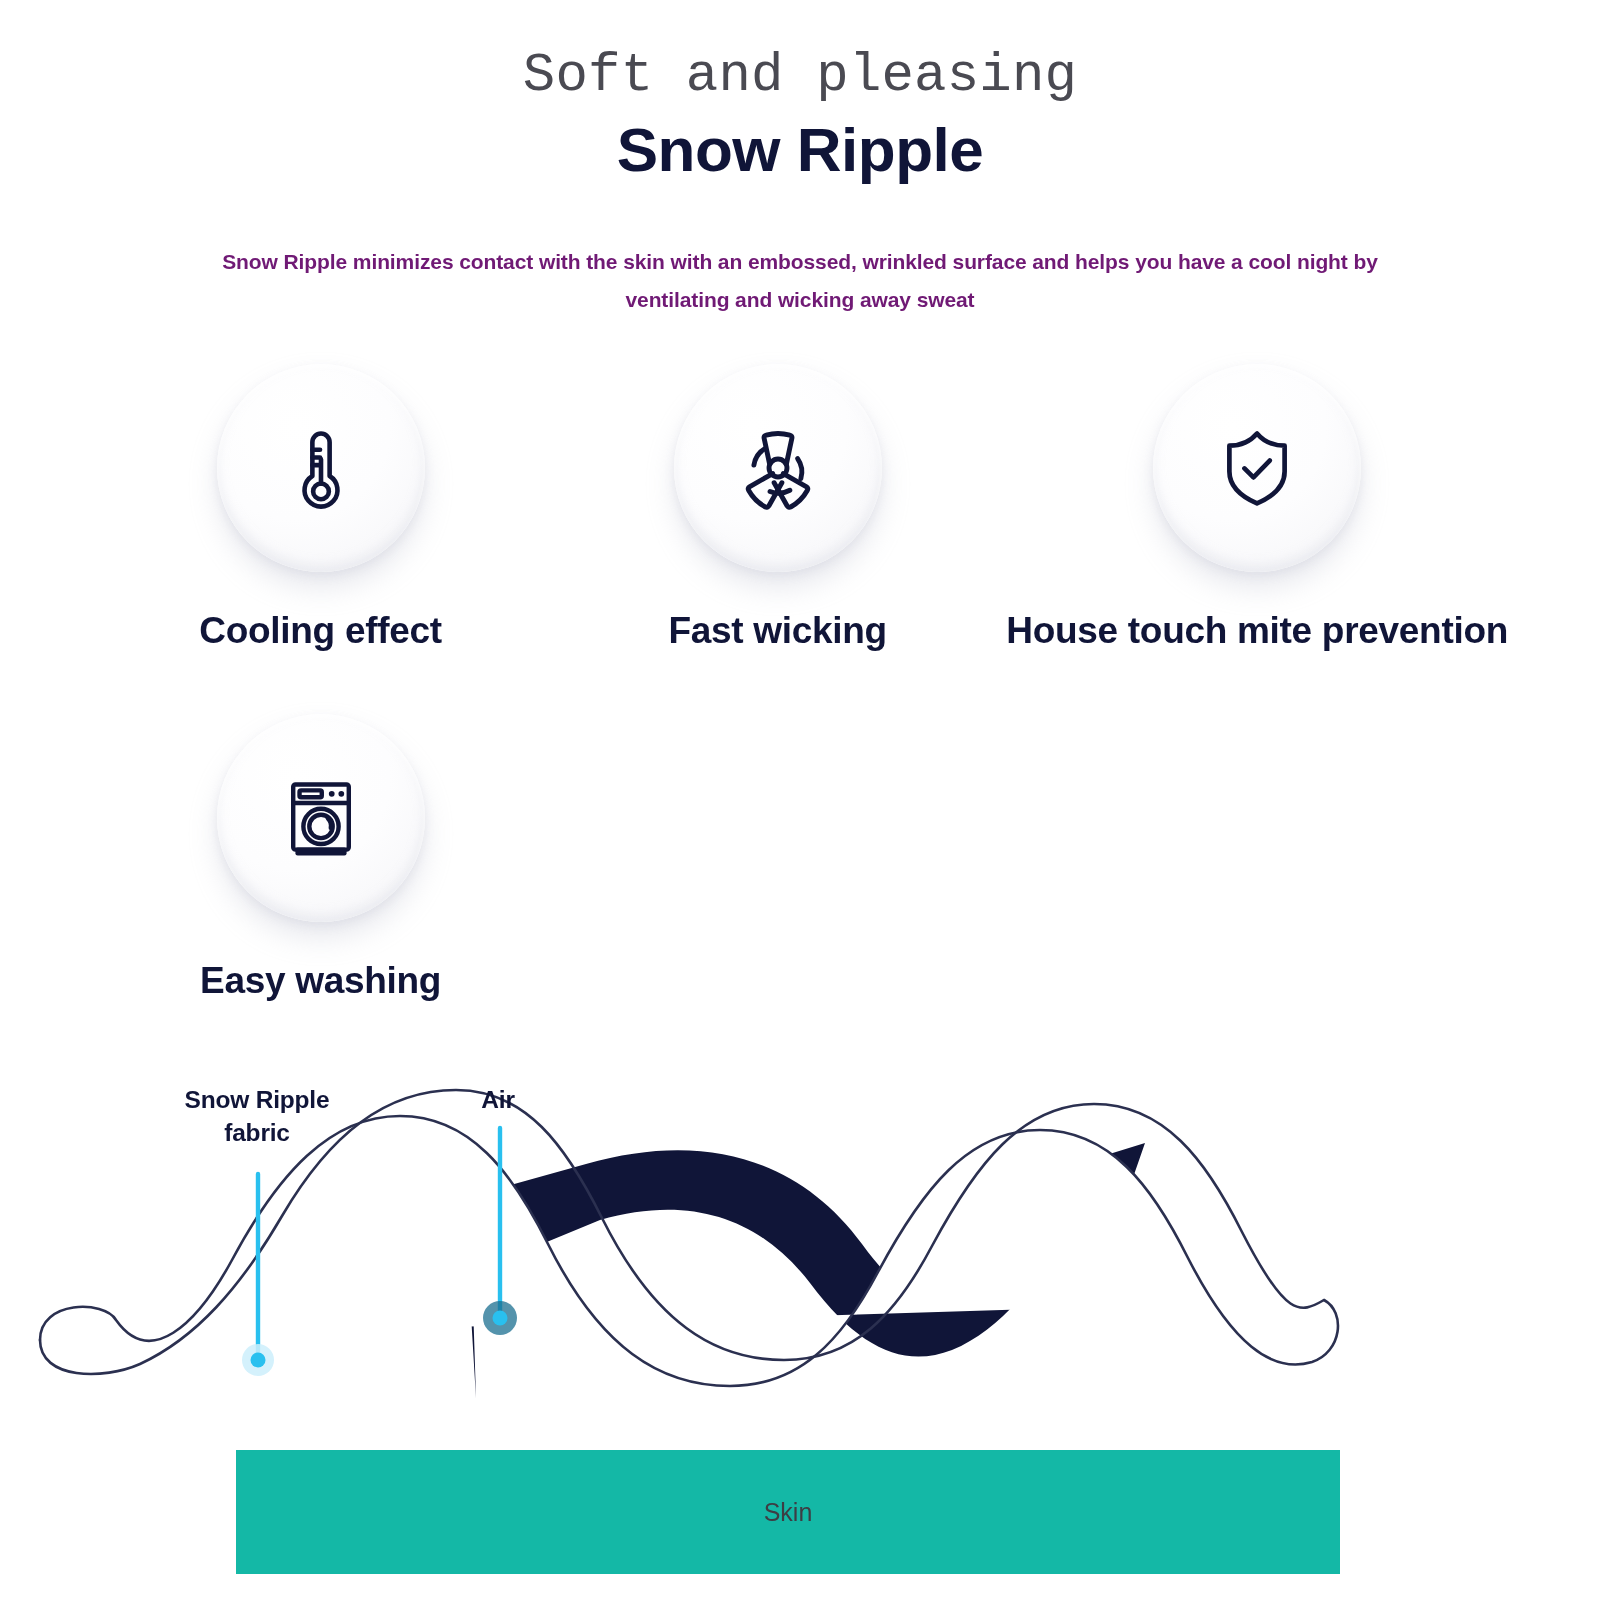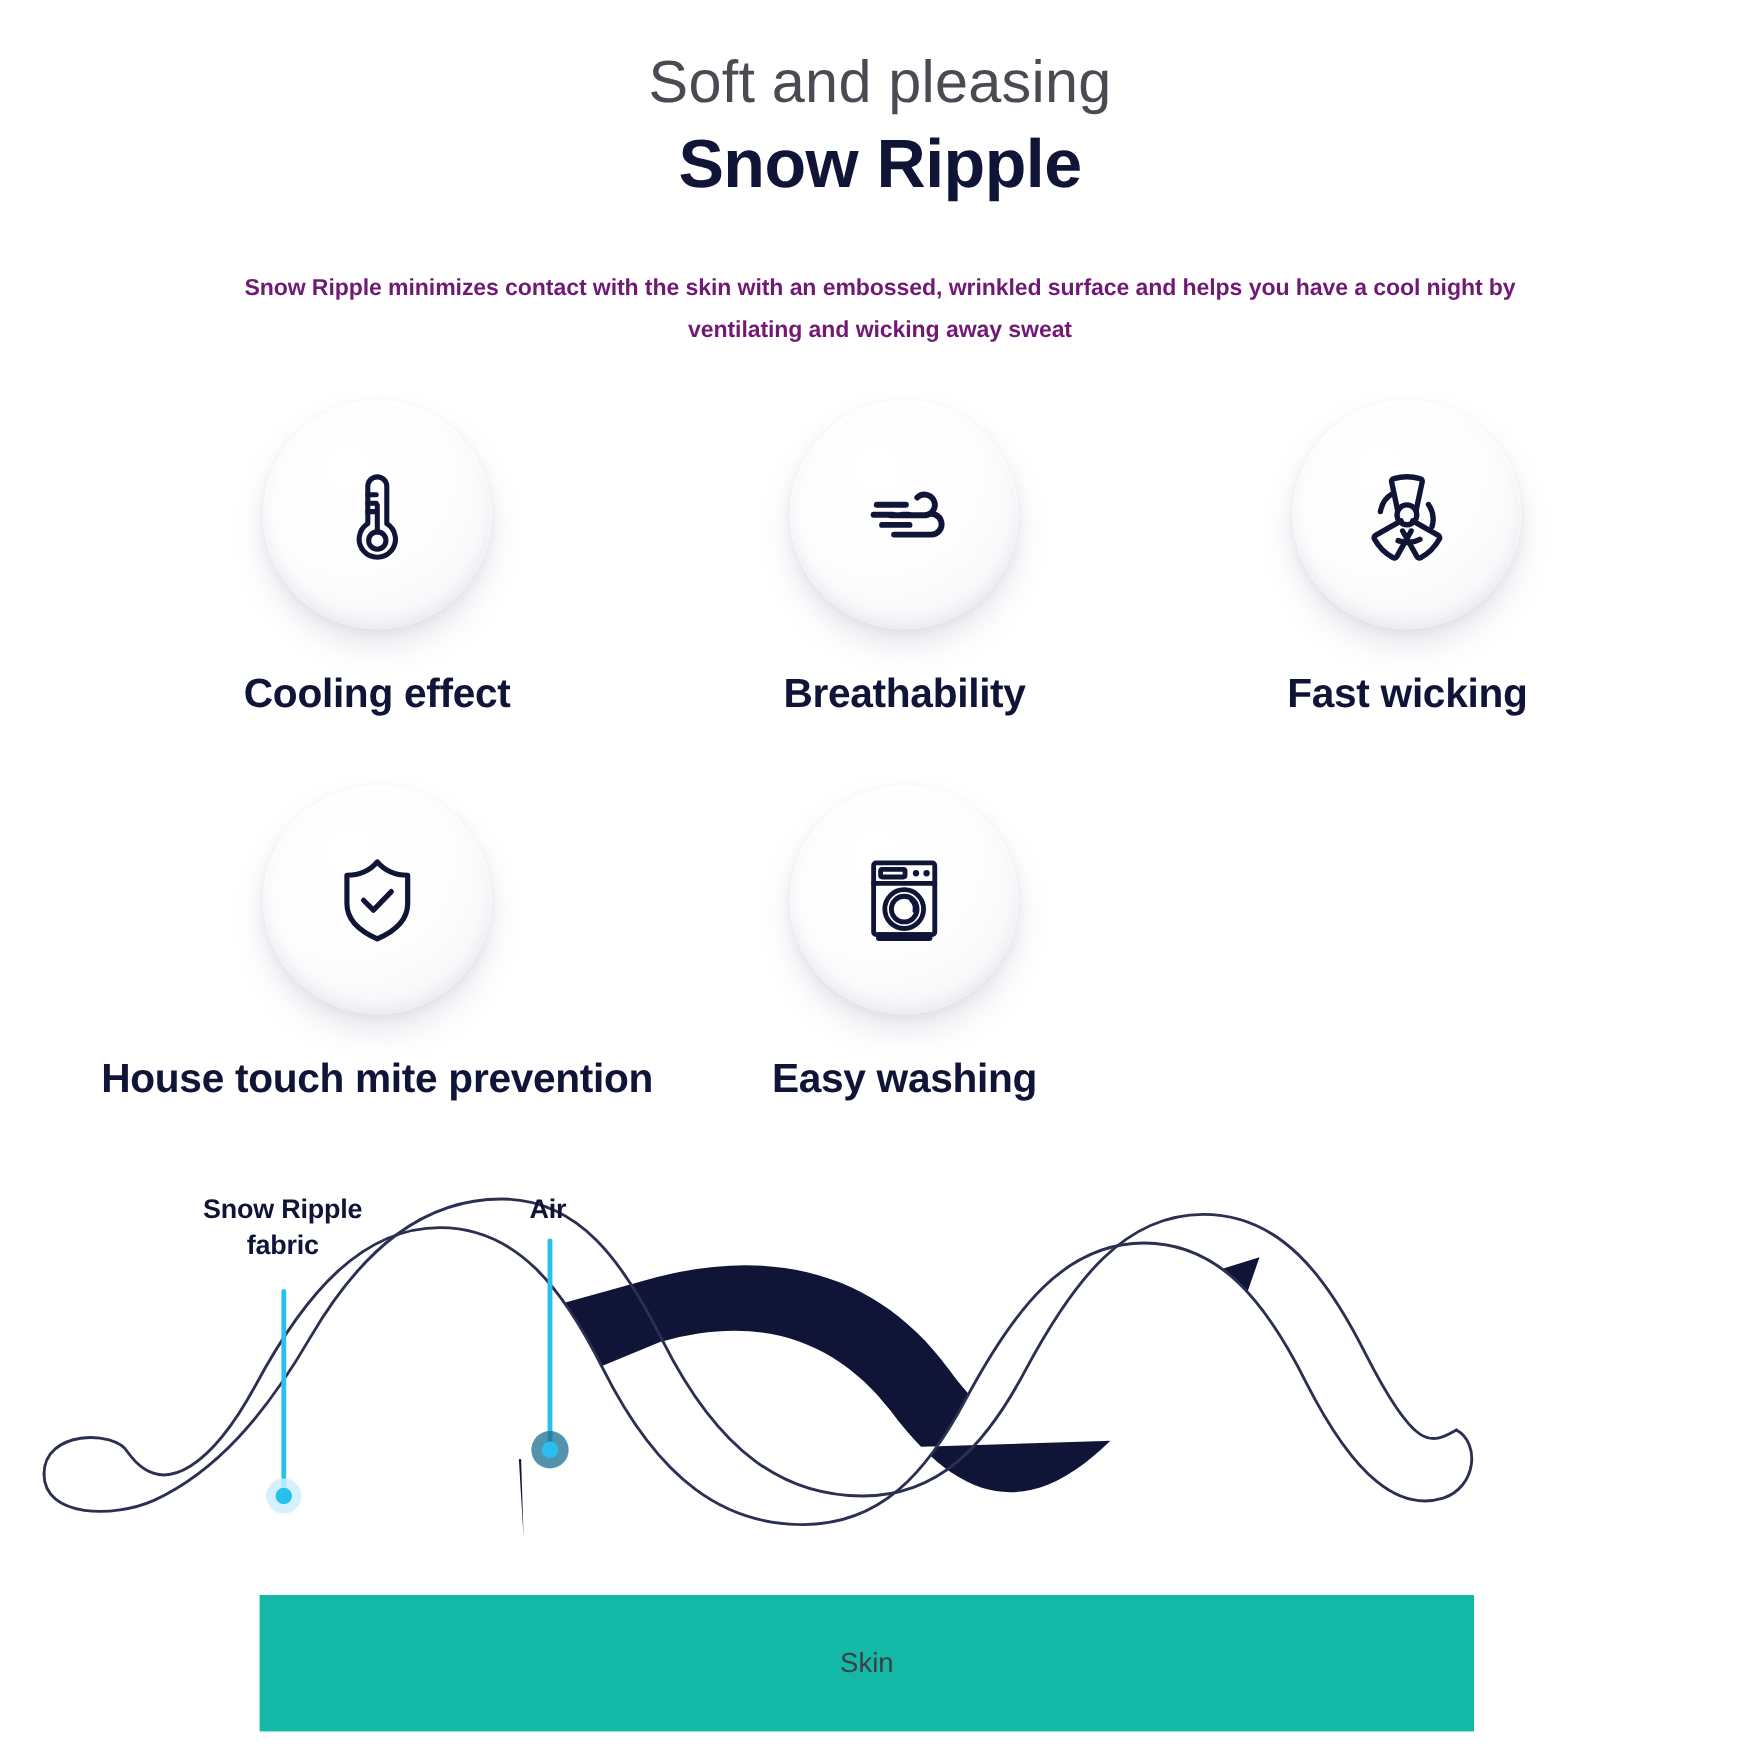--- a/index.html
+++ b/index.html
@@ -15,21 +15,21 @@
     overflow: hidden;
     position: relative;
   }
 
   
   .header {
     padding-top: 44px;
     text-align: center;
   }
   .eyebrow {
-    font-family: Liberation Sans, sans-serif;
+    font-family: Liberation Mono, monospace;
     font-size: 54px;
     font-weight: 300;
     letter-spacing: 0.2px;
     color: #4a4a52;
     line-height: 1.18;
   }
   .title {
     font-size: 62px;
     font-weight: 700;
     letter-spacing: -0.5px;
@@ -148,35 +148,20 @@
           <path d="M24 32.2V19.5"></path>
           <circle cx="24" cy="36.2" r="4.1"></circle>
           <path d="M19.5 14.5h4M19.5 18.5h4M19.5 22.5h4"></path>
         </svg>
       </span>
     </div>
     <div class="feature-label">Cooling effect</div>
   </div>
 
 
-  <div class="feature">
-    <div class="bubble">
-      <span>
-        <svg width="92" height="92" viewBox="0 0 48 48" fill="none" stroke="#101538" stroke-width="2.8" stroke-linecap="round" stroke-linejoin="round">
-          <path d="M11 19.2h13.8"></path>
-          <path d="M9.5 24h9.2"></path>
-          <path d="M23.2 24h3"></path>
-          <path d="M13.5 28.8h13"></path>
-          <path d="M30.2 15.8a4.9 4.9 0 1 1 3.4 8.4H17.6"></path>
-          <path d="M34.5 24.2a4.9 4.9 0 1 1 2.3 9.2H19.2"></path>
-        </svg>
-      </span>
-    </div>
-    <div class="feature-label">Breathability</div>
-  </div>
 
   <div class="feature">
     <div class="bubble">
       <span>
         <svg width="98" height="98" viewBox="0 0 48 48" fill="none" stroke="#101538" stroke-width="2.4" stroke-linecap="round" stroke-linejoin="round">
           <circle cx="24" cy="24" r="4.4"></circle>
           <path d="M19.9 22.1 17.2 9.4a1.2 1.2 0 0 1 1-1.5 21 21 0 0 1 11.6 0 1.2 1.2 0 0 1 1 1.5l-2.7 12.7"></path>
           <path d="M26.6 26.7 38 33.2a1.2 1.2 0 0 1 .4 1.7 21 21 0 0 1-8.2 8.2 1.2 1.2 0 0 1-1.7-.5l-6.4-11.4"></path>
           <path d="M21.4 26.7 10 33.2a1.2 1.2 0 0 0-.4 1.7 21 21 0 0 0 8.2 8.2 1.2 1.2 0 0 0 1.7-.5l6.4-11.4"></path>
           <path d="M17.8 14.4a11.5 11.5 0 0 0-5.6 8.2"></path>

